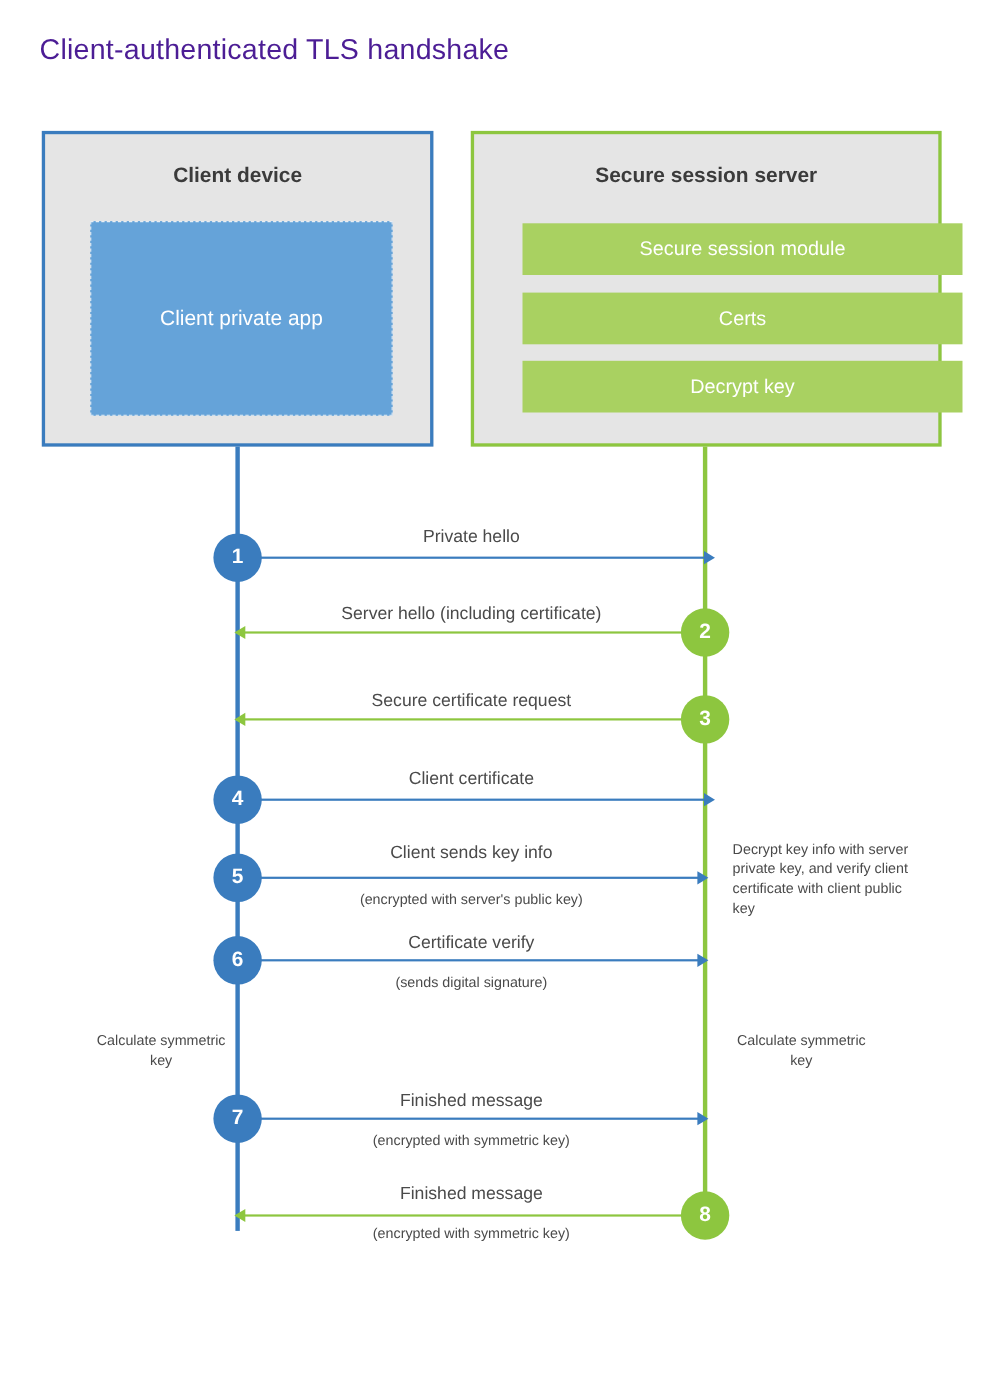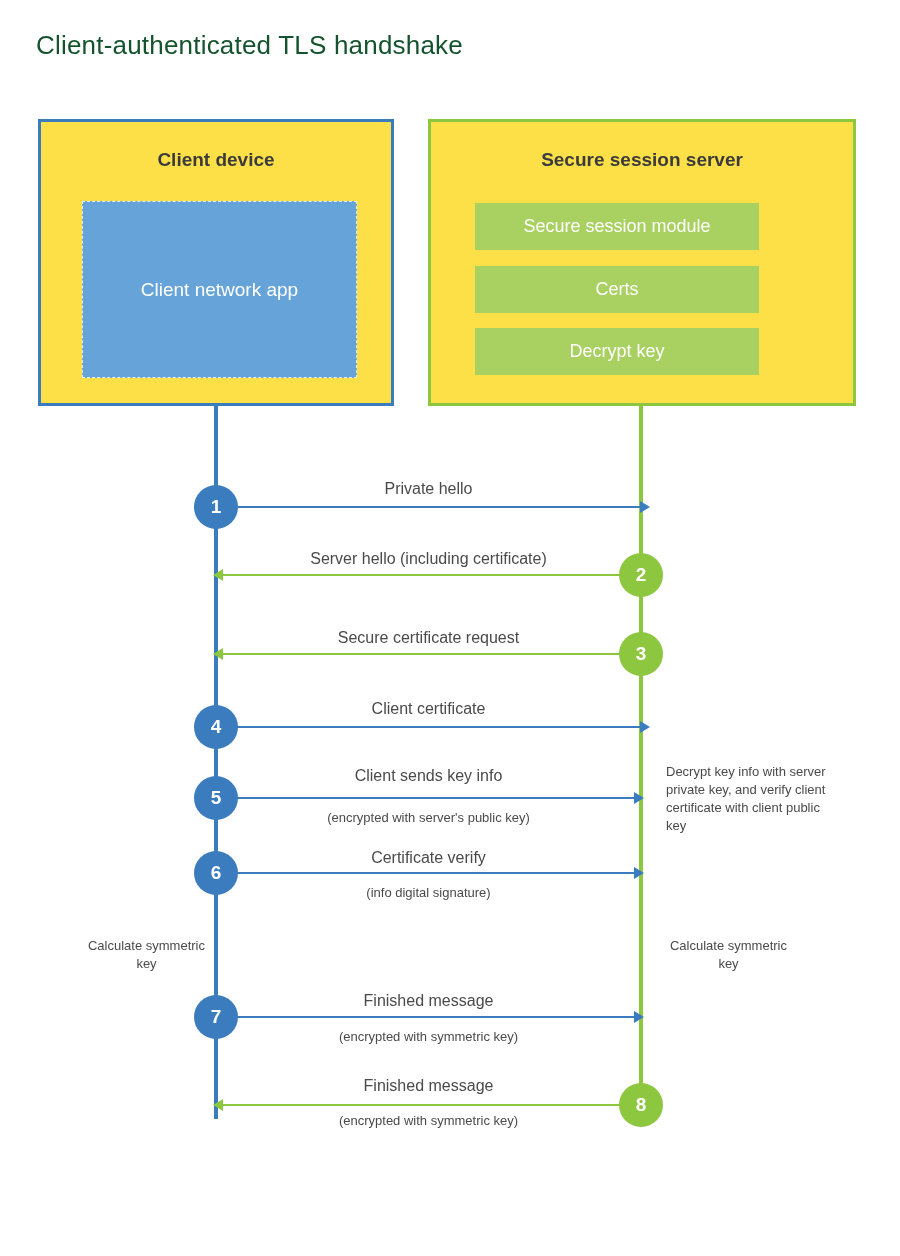--- a/index.html
+++ b/index.html
@@ -14,28 +14,28 @@
     font-family: "Liberation Sans", sans-serif;
     color: #4a4a4a;
     overflow: hidden;
   }
   #page-title {
     position: absolute;
     left: 36px;
     top: 30px;
     font-size: 26px;
     font-weight: 400;
-    color: #14532d;
+    color: #4c1d95;
     letter-spacing: 0.2px;
   }
 
   
   .party-box {
     position: absolute;
-    background: #fde047;
+    background: #e5e5e5;
     box-sizing: border-box;
   }
   #client-box {
     left: 38px;
     top: 119px;
     width: 356px;
     height: 287px;
     border: 3px solid #3a7cbe;
   }
   #server-box {
@@ -68,21 +68,21 @@
     align-items: center;
     justify-content: center;
     color: #ffffff;
     font-size: 19px;
     line-height: 28px;
     text-align: center;
   }
   .server-item {
     position: absolute;
     left: 44px;
-    width: 284px;
+    width: 400px;
     height: 47px;
     background: #a9d161;
     display: flex;
     align-items: center;
     justify-content: center;
     color: #ffffff;
     font-size: 18px;
   }
   #server-item-0 { top: 81px; }
   #server-item-1 { top: 144px; }
@@ -170,21 +170,21 @@
     color: #4a4a4a;
   }
 </style>
 </head>
 <body>
 
 <div id="page-title">Client-authenticated TLS handshake</div>
 
 <div id="client-box" class="party-box">
   <div class="party-title">Client device</div>
-  <div id="client-app">Client network app</div>
+  <div id="client-app">Client private app</div>
 </div>
 
 <div id="server-box" class="party-box">
   <div class="party-title">Secure session server</div>
   <div id="server-item-0" class="server-item">Secure session module</div>
   <div id="server-item-1" class="server-item">Certs</div>
   <div id="server-item-2" class="server-item">Decrypt key</div>
 </div>
 
 <div id="client-lifeline" class="lifeline"></div>
@@ -218,21 +218,21 @@
     <span class="head"></span>
   </div>
 <div class="msg-label" style="left:216px; top:767px; width:425px;">Client sends key info</div>
 <div class="msg-sub" style="left:216px; top:810px; width:425px;">(encrypted with server's public key)</div>
 <div class="badge blue" style="left:194px; top:776px;">5</div>
 
 <div class="arrow blue to-right" style="left:216px; top:872px; width:419px;">
     <span class="head"></span>
   </div>
 <div class="msg-label" style="left:216px; top:849px; width:425px;">Certificate verify</div>
-<div class="msg-sub" style="left:216px; top:885px; width:425px;">(info digital signature)</div>
+<div class="msg-sub" style="left:216px; top:885px; width:425px;">(sends digital signature)</div>
 <div class="badge blue" style="left:194px; top:851px;">6</div>
 
 <div class="arrow blue to-right" style="left:216px; top:1016px; width:419px;">
     <span class="head"></span>
   </div>
 <div class="msg-label" style="left:216px; top:992px; width:425px;">Finished message</div>
 <div class="msg-sub" style="left:216px; top:1029px; width:425px;">(encrypted with symmetric key)</div>
 <div class="badge blue" style="left:194px; top:995px;">7</div>
 
 <div class="arrow green to-left" style="left:222px; top:1104px; width:419px;">

